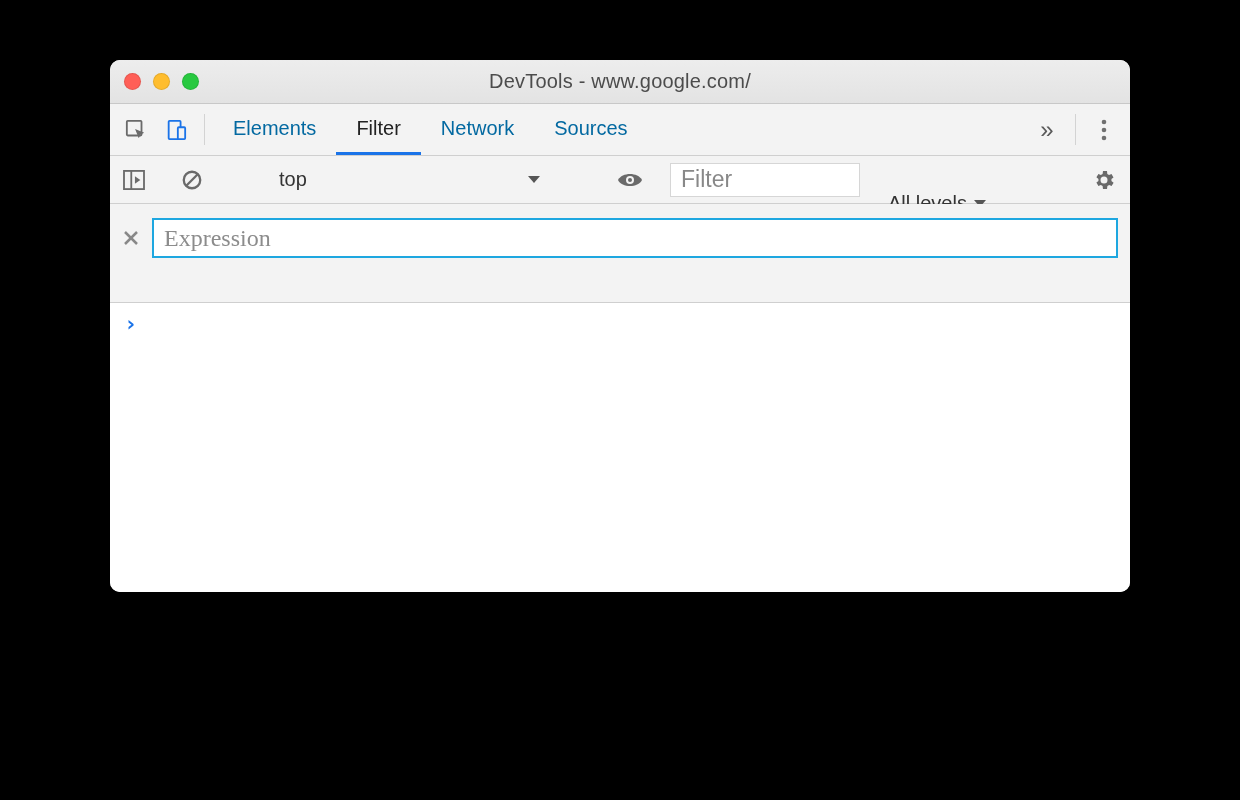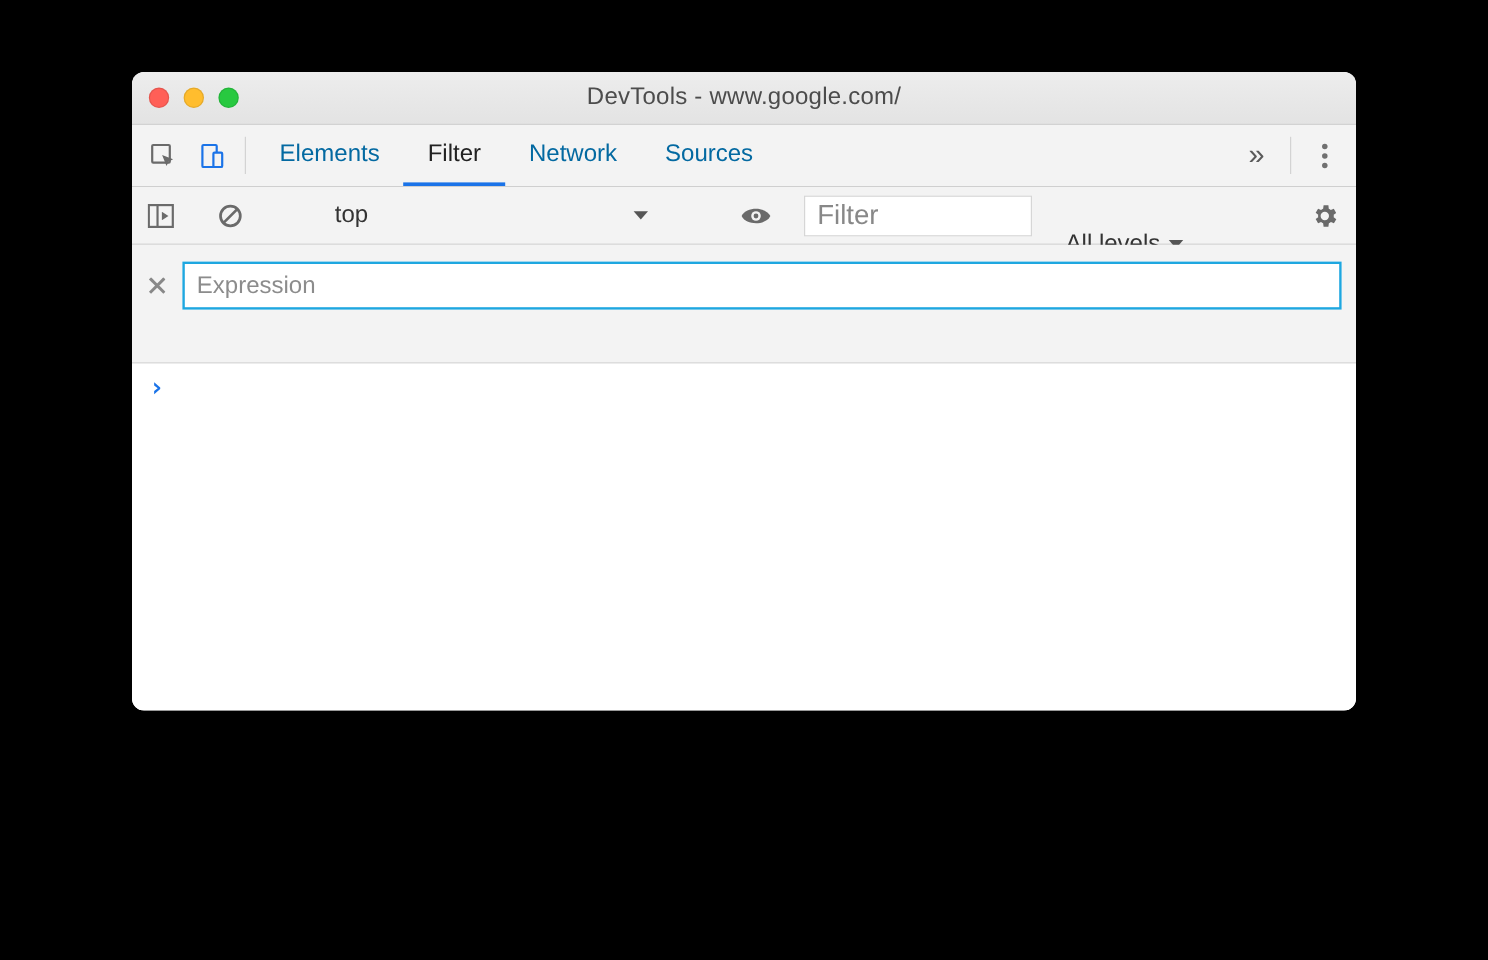--- a/index.html
+++ b/index.html
@@ -172,22 +172,22 @@
   .close-x {
     width: 22px; height: 22px;
     display: flex; align-items: center; justify-content: center;
     color: #888;
   }
   .expr-input {
     flex: 1;
     height: 40px;
     border: 2px solid #1ea7e0;
     background: #fff;
-    font-family: Liberation Sans, sans-serif;
-    font-size: 20px;
+    font-family: Liberation Serif, serif;
+    font-size: 24px;
     padding: 0 10px;
     color: #333;
     outline: none;
   }
   .expr-input::placeholder { color: #8c8c8c; }
 
   .console-body {
     flex: 1;
     background: #fff;
     padding: 10px 14px;

